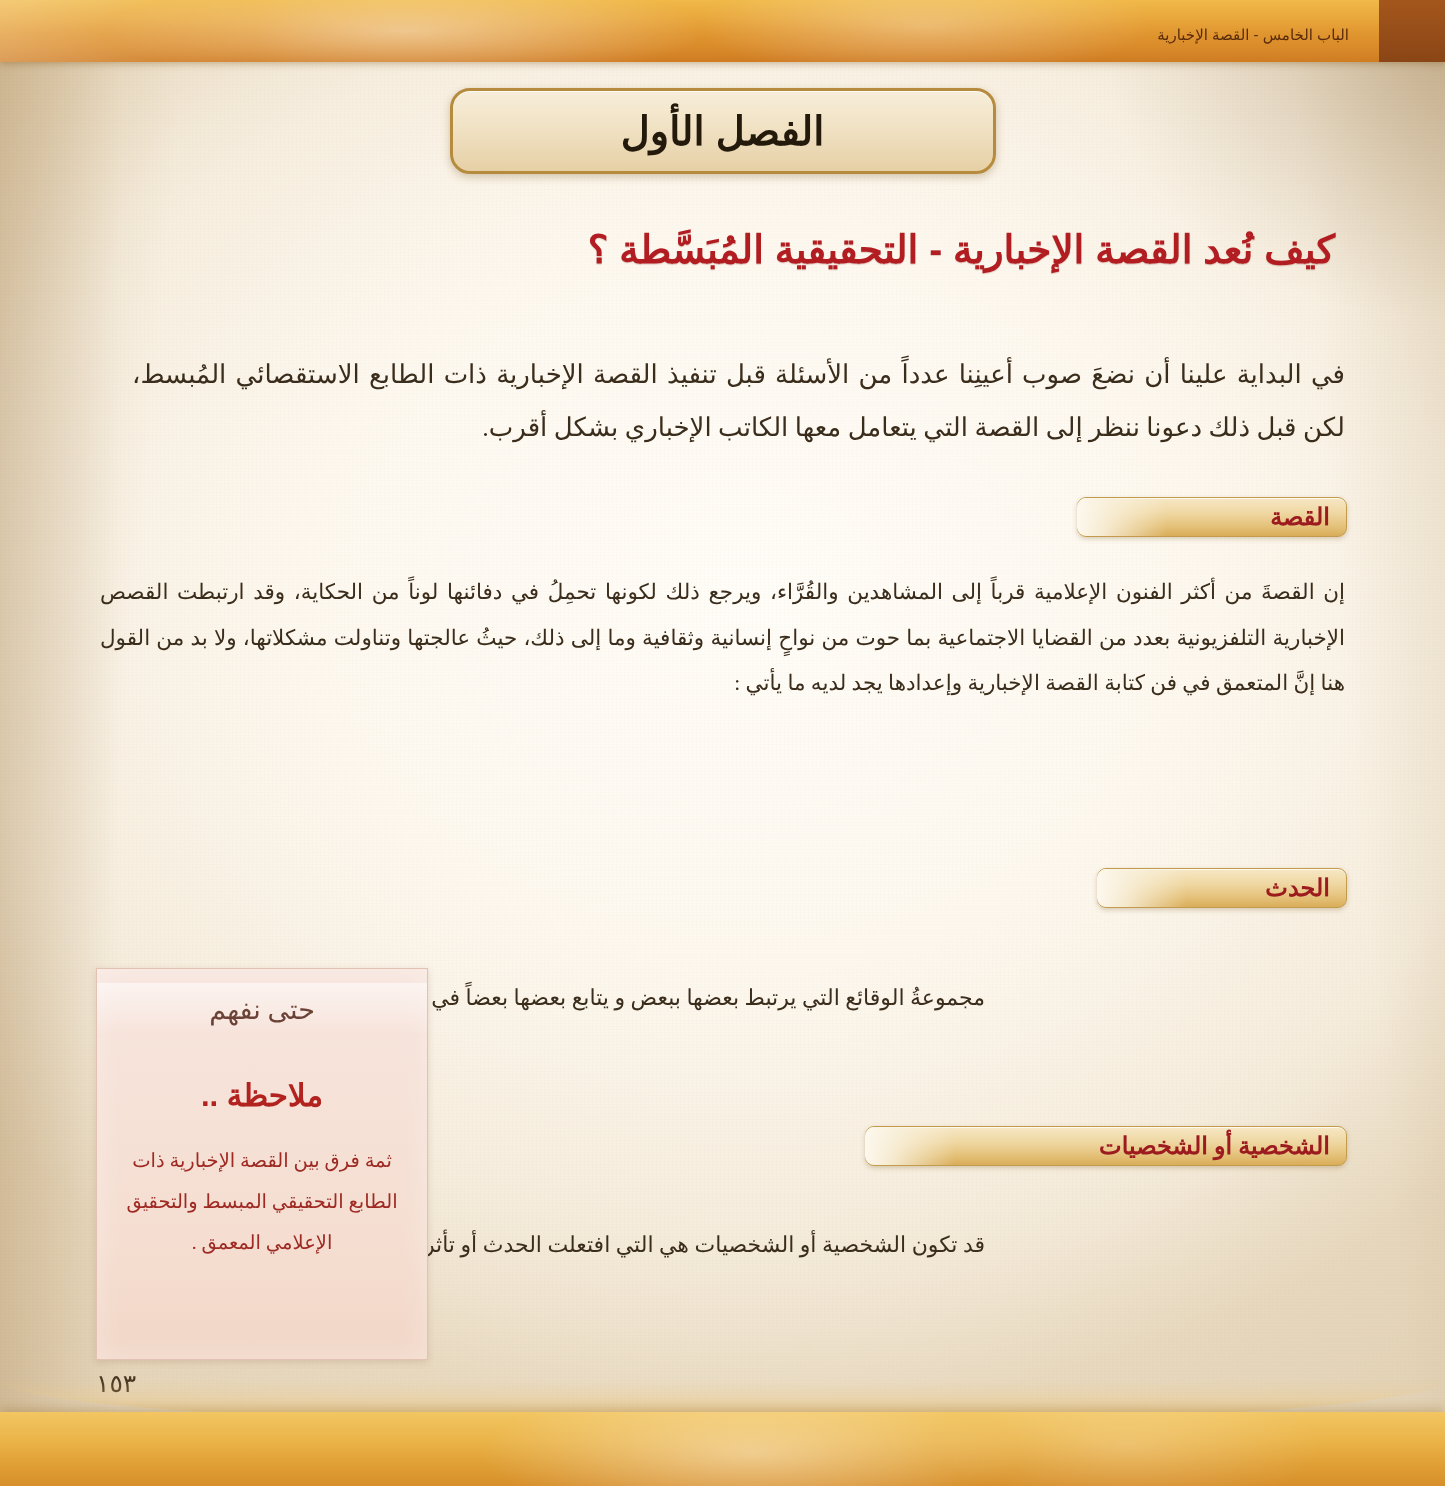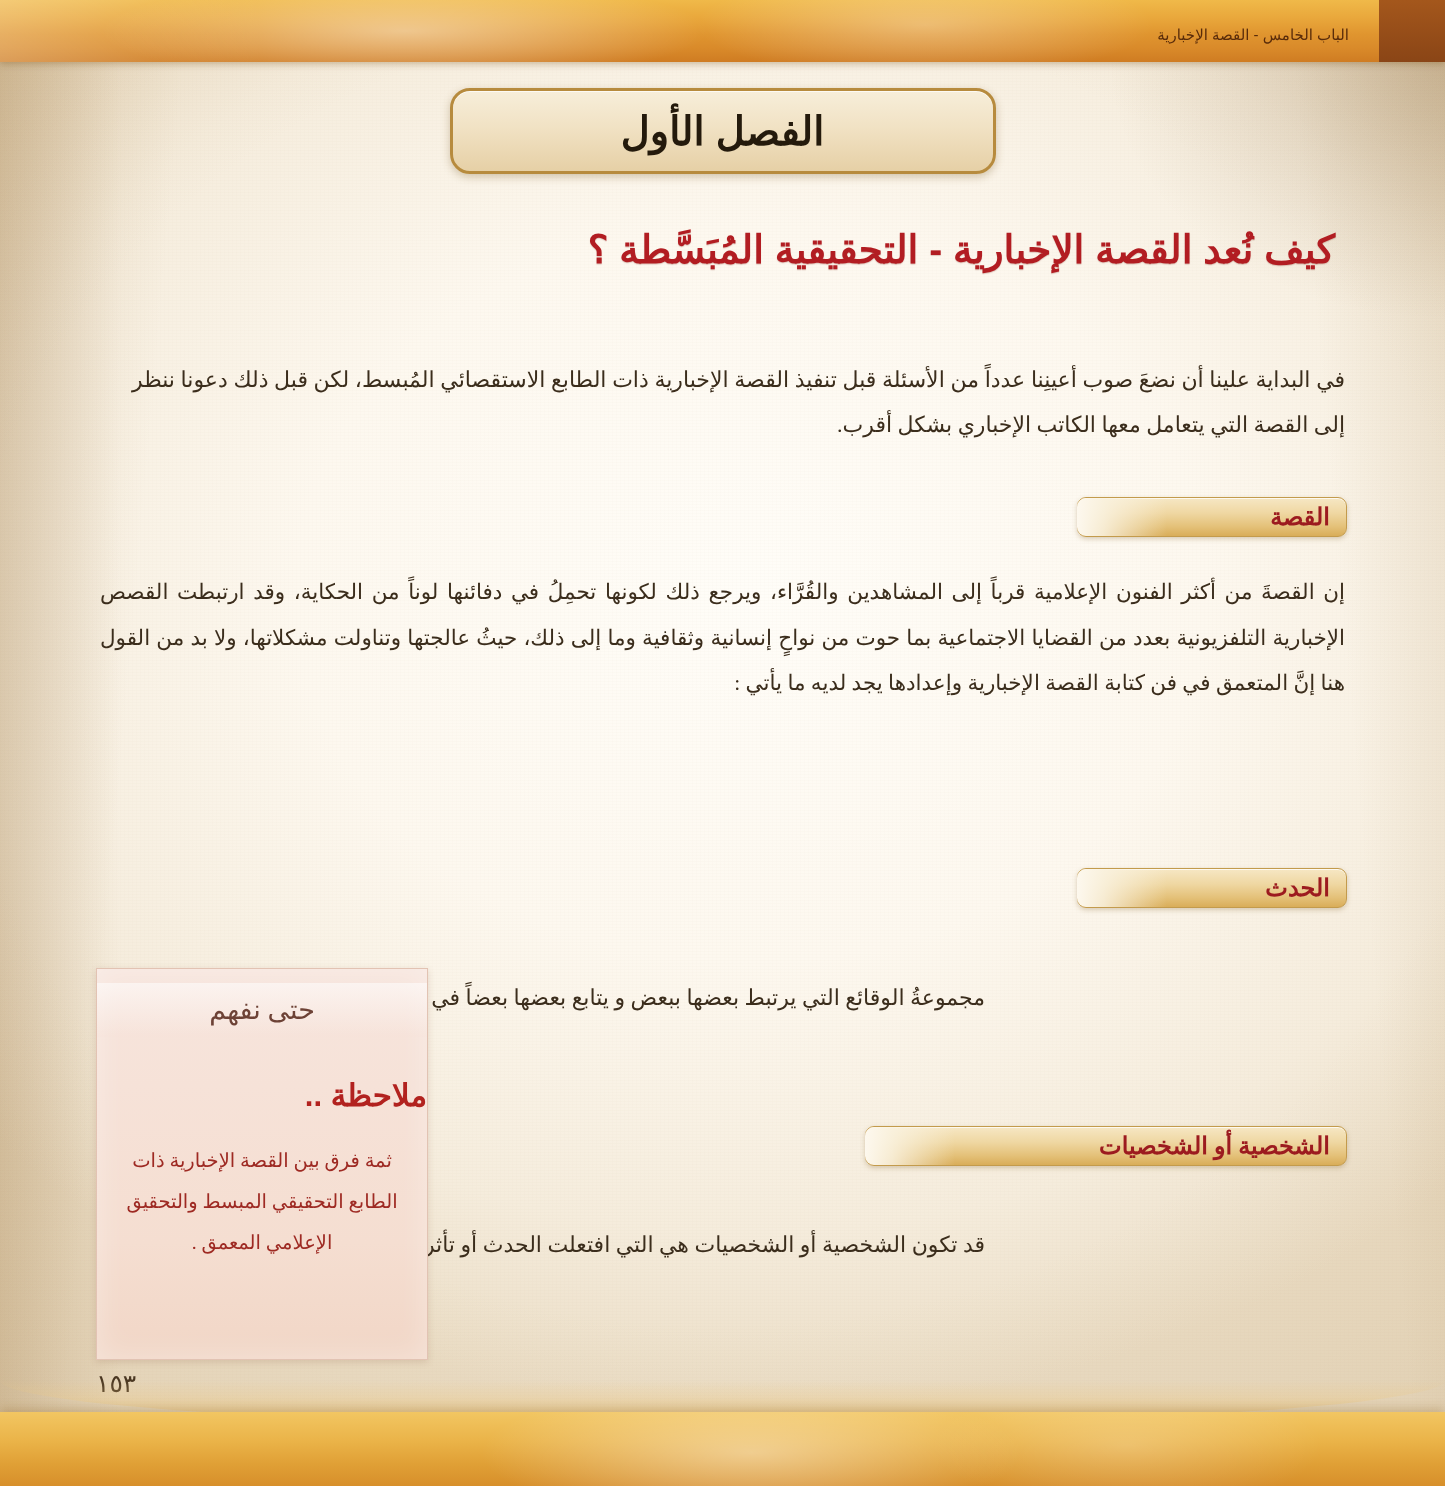--- a/index.html
+++ b/index.html
@@ -148,24 +148,24 @@
     position: absolute;
     font-family: "Liberation Serif", "DejaVu Serif", serif;
     font-size: 21px;
     line-height: 2.05;
     color: #3b2d1c;
     text-align: justify;
     text-align-last: right;
     direction: rtl;
   }
   .para.intro {
-    top: 357px;
+    top: 348px;
     right: 100px;
     left: 100px;
-    font-size: 22px;
+    font-size: 26px;
     margin-left: 32px;
   }
   .para.story {
     top: 570px;
     right: 100px;
     left: 100px;
     font-size: 21.5px;
     line-height: 2.12;
   }
   .para.event {
@@ -218,21 +218,21 @@
     pointer-events: none;
   }
   .tab-story {
     top: 497px;
     right: 98px;
     width: 270px;
   }
   .tab-event {
     top: 868px;
     right: 98px;
-    width: 270px;
+    width: 250px;
   }
   .tab-characters {
     top: 1126px;
     right: 98px;
     width: 482px;
   }
 
   
   .note-box {
     position: absolute;
@@ -256,20 +256,21 @@
   .note-ribbon-text {
     font-family: "Liberation Serif", serif;
     font-size: 27px;
     color: #6d4236;
     letter-spacing: 2px;
   }
   .note-title {
     position: absolute;
     top: 108px;
     left: 0; right: 0;
+    text-align: center;
     font-family: "Liberation Sans", sans-serif;
     font-weight: bold;
     font-size: 31px;
     color: #b2221f;
     letter-spacing: 3px;
   }
   .note-body {
     position: absolute;
     top: 172px;
     left: 22px;

